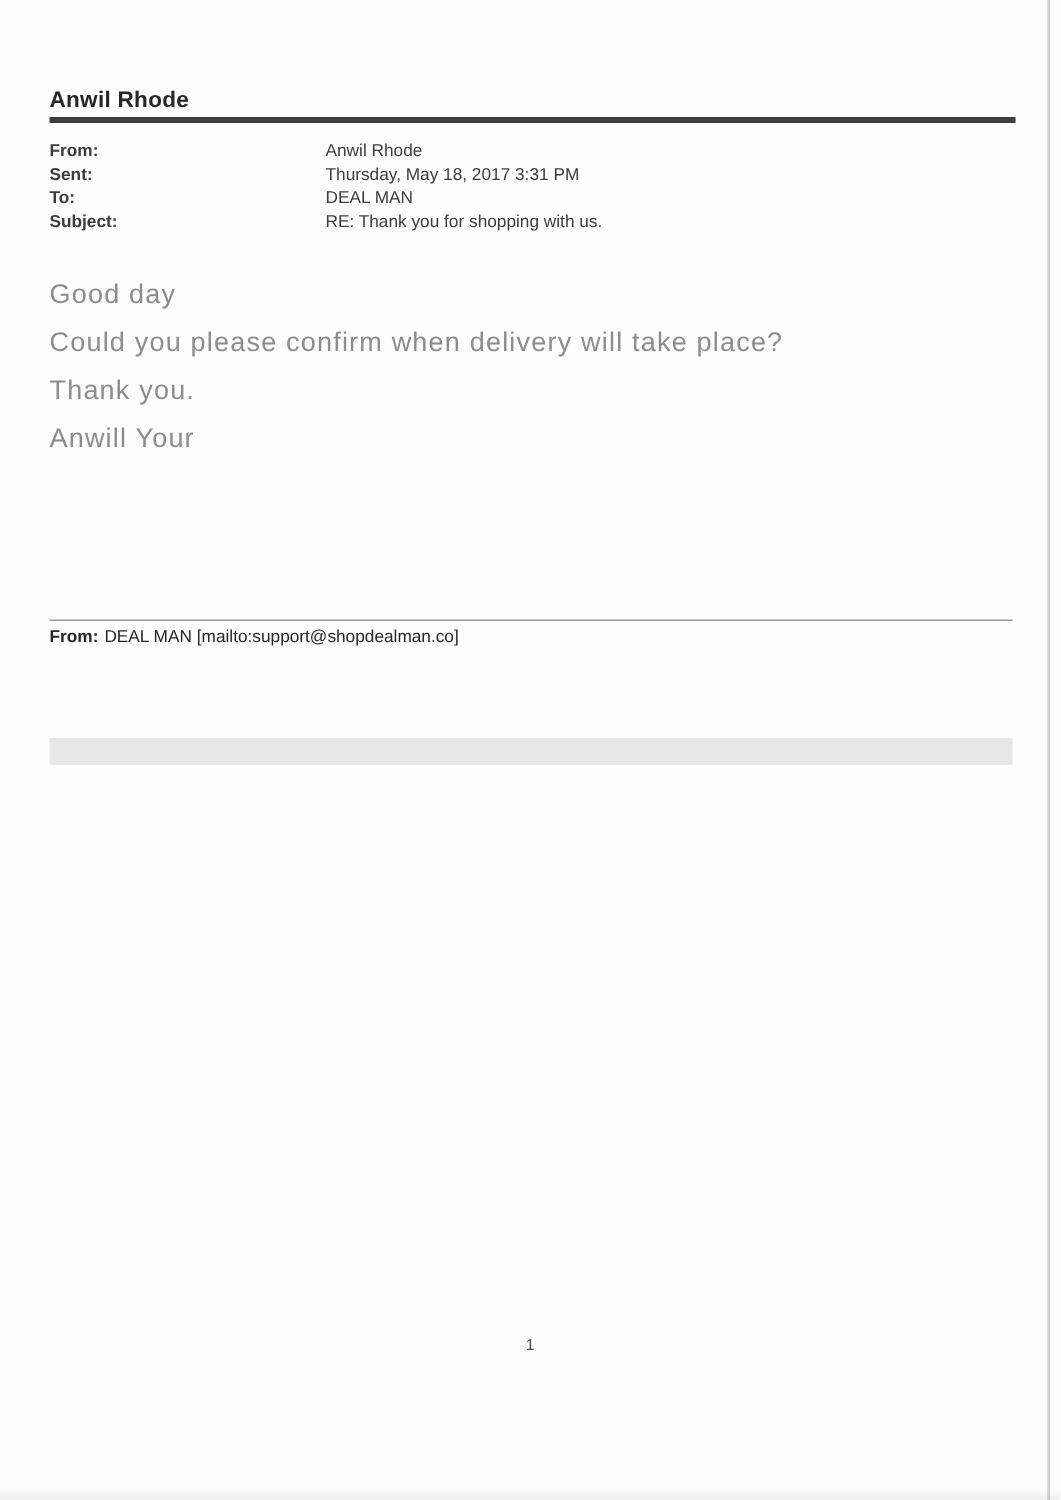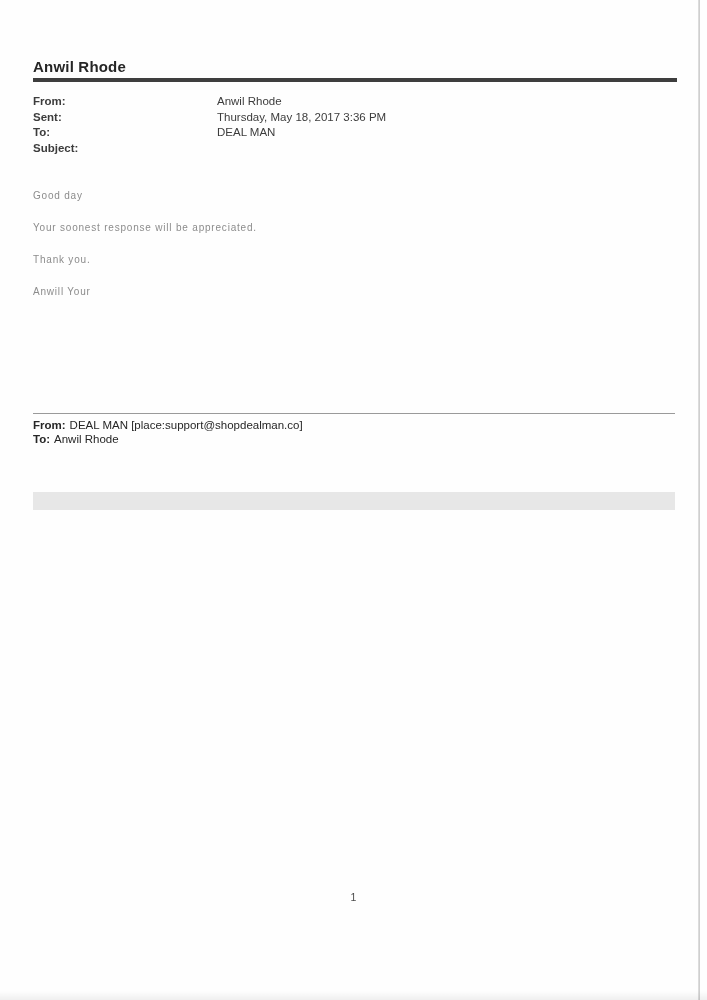--- a/index.html
+++ b/index.html
@@ -38,21 +38,21 @@
   }
   .fields {
     position: absolute; top: 94px; left: 33px;
     font-size: 11.5px; line-height: 15.5px;
     color: var(--header-text, #3c3c3c);
   }
   .field-row { display: flex; }
   .field-label { width: 184px; font-weight: bold; }
   .body-text {
     position: absolute; top: 188px; left: 33px; width: 620px;
-    font-size: 10px; line-height: 16.5px;
+    font-size: 18px; line-height: 16.5px;
     letter-spacing: 0.8px;
     color: var(--body-text, #8c8c8c);
   }
   .para { margin-bottom: 15.5px; }
   .para .line { display: block; }
   .quote-sep {
     position: absolute; top: 413px; left: 33px;
     width: 642px; height: 1px;
     background: var(--separator, #9a9a9a);
   }
@@ -81,56 +81,52 @@
   <div class="doc-title">Anwil Rhode</div>
   <div class="title-rule"></div>
 
   <div class="fields">
     <div class="field-row">
       <span class="field-label">From:</span>
       <span class="field-value">Anwil Rhode</span>
     </div>
     <div class="field-row">
       <span class="field-label">Sent:</span>
-      <span class="field-value">Thursday, May 18, 2017 3:36 PM</span>
+      <span class="field-value">Thursday, May 18, 2017 3:31 PM</span>
     </div>
     <div class="field-row">
       <span class="field-label">To:</span>
       <span class="field-value">DEAL MAN</span>
     </div>
     <div class="field-row">
       <span class="field-label">Subject:</span>
+      <span class="field-value">RE: Thank you for shopping with us.</span>
     </div>
   </div>
 
   <div class="body-text">
     <p class="para">
       <span class="line">Good day</span>
     </p>
     <p class="para">
-    </p>
-    <p class="para">
-      <span class="line">Your soonest response will be appreciated.</span>
+      <span class="line">Could you please confirm when delivery will take place?</span>
     </p>
     <p class="para">
       <span class="line">Thank you.</span>
     </p>
     <p class="para">
       <span class="line">Anwill Your</span>
     </p>
   </div>
 
   <div class="quote-sep"></div>
 
   <div class="quoted">
     <div class="q-row">
-      <span class="q-label">From:</span><span class="q-value">DEAL MAN [place:support@shopdealman.co]</span>
-    </div>
-    <div class="q-row">
-      <span class="q-label">To:</span><span class="q-value">Anwil Rhode</span>
+      <span class="q-label">From:</span><span class="q-value">DEAL MAN [mailto:support@shopdealman.co]</span>
     </div>
   </div>
 
   <div class="gray-bar"></div>
 
   <div class="page-num">1</div>
 
   <div class="paper-edge"></div>
   <div class="bottom-shade"></div>
 

